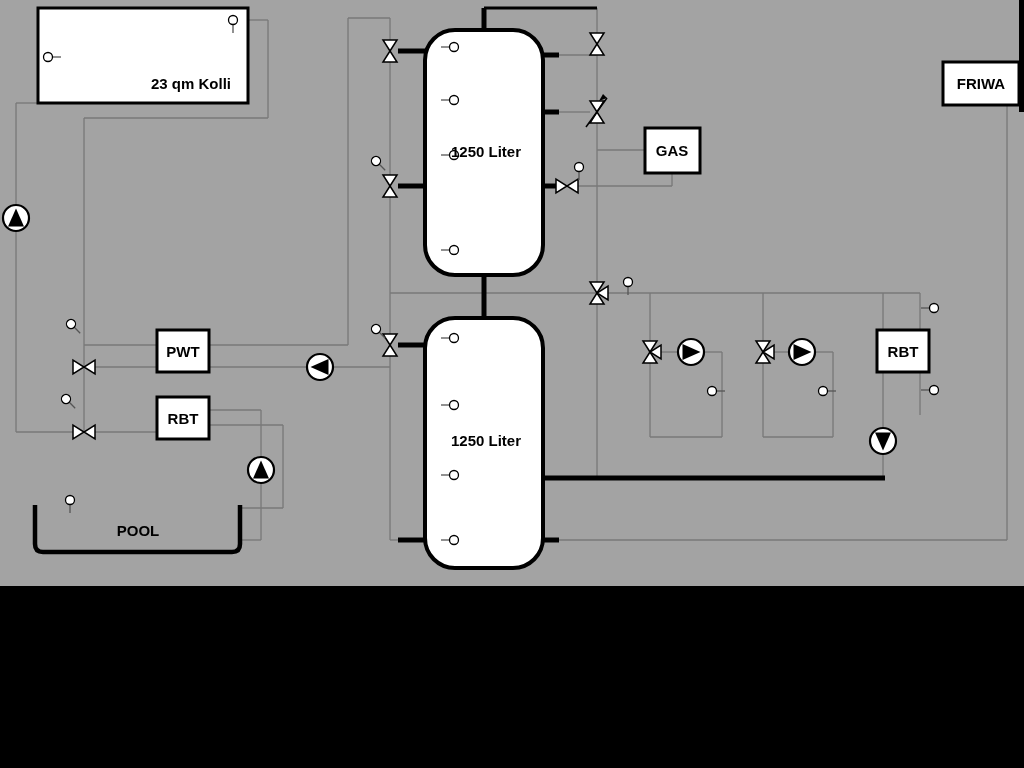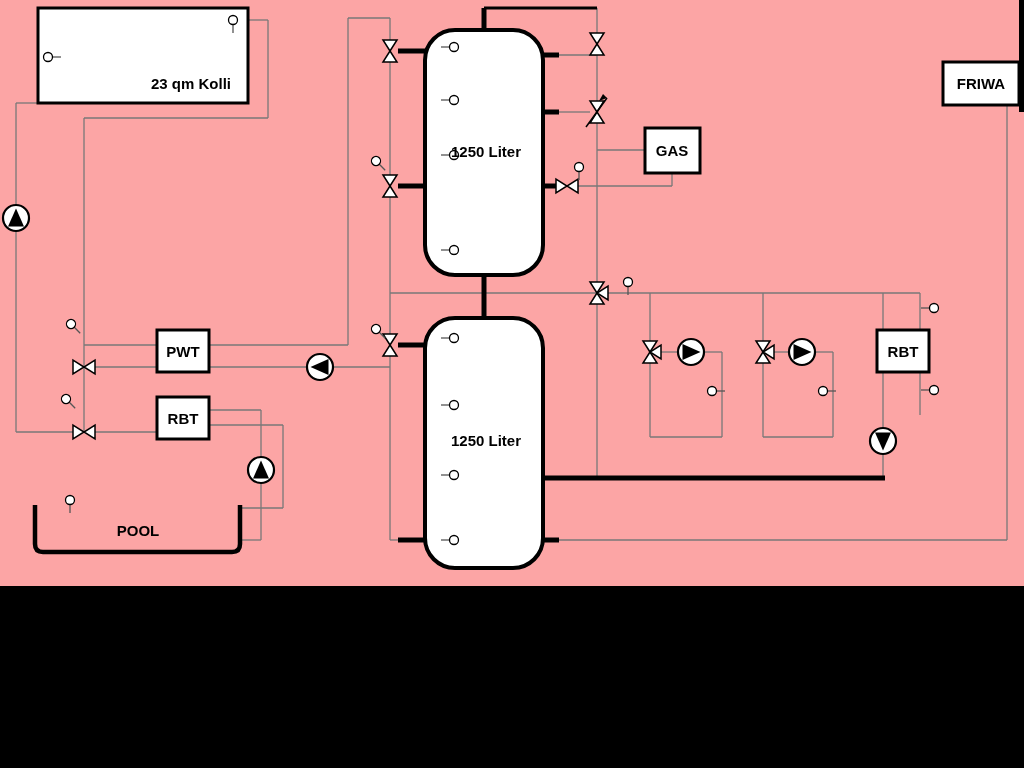--- a/index.html
+++ b/index.html
@@ -1,16 +1,16 @@
 <!DOCTYPE html>
 <html><head>
 <meta charset="utf-8">
 <style>
   html,body{margin:0;padding:0;background:#ffffff;width:1024px;height:768px;overflow:hidden;}
-  .stage{position:relative;width:1024px;height:768px;background:#fca5a5;}
+  .stage{position:relative;width:1024px;height:768px;background:#a3a3a3;}
   svg{display:block;}
   text{font:bold 15px "Liberation Sans", sans-serif;fill:#000;text-anchor:middle;}
   .pipe-thin{stroke:#787878;stroke-width:1.3;fill:none;}
   .pipe-thick{stroke:#000;stroke-width:5;fill:none;}
   .pipe-med{stroke:#000;stroke-width:3;fill:none;}
   .box{fill:#fff;stroke:#000;stroke-width:3;}
   .tank{fill:#fff;stroke:#000;stroke-width:4;}
   .pool{fill:none;stroke:#000;stroke-width:4.5;}
   .mask{fill:#000;}
 </style>

